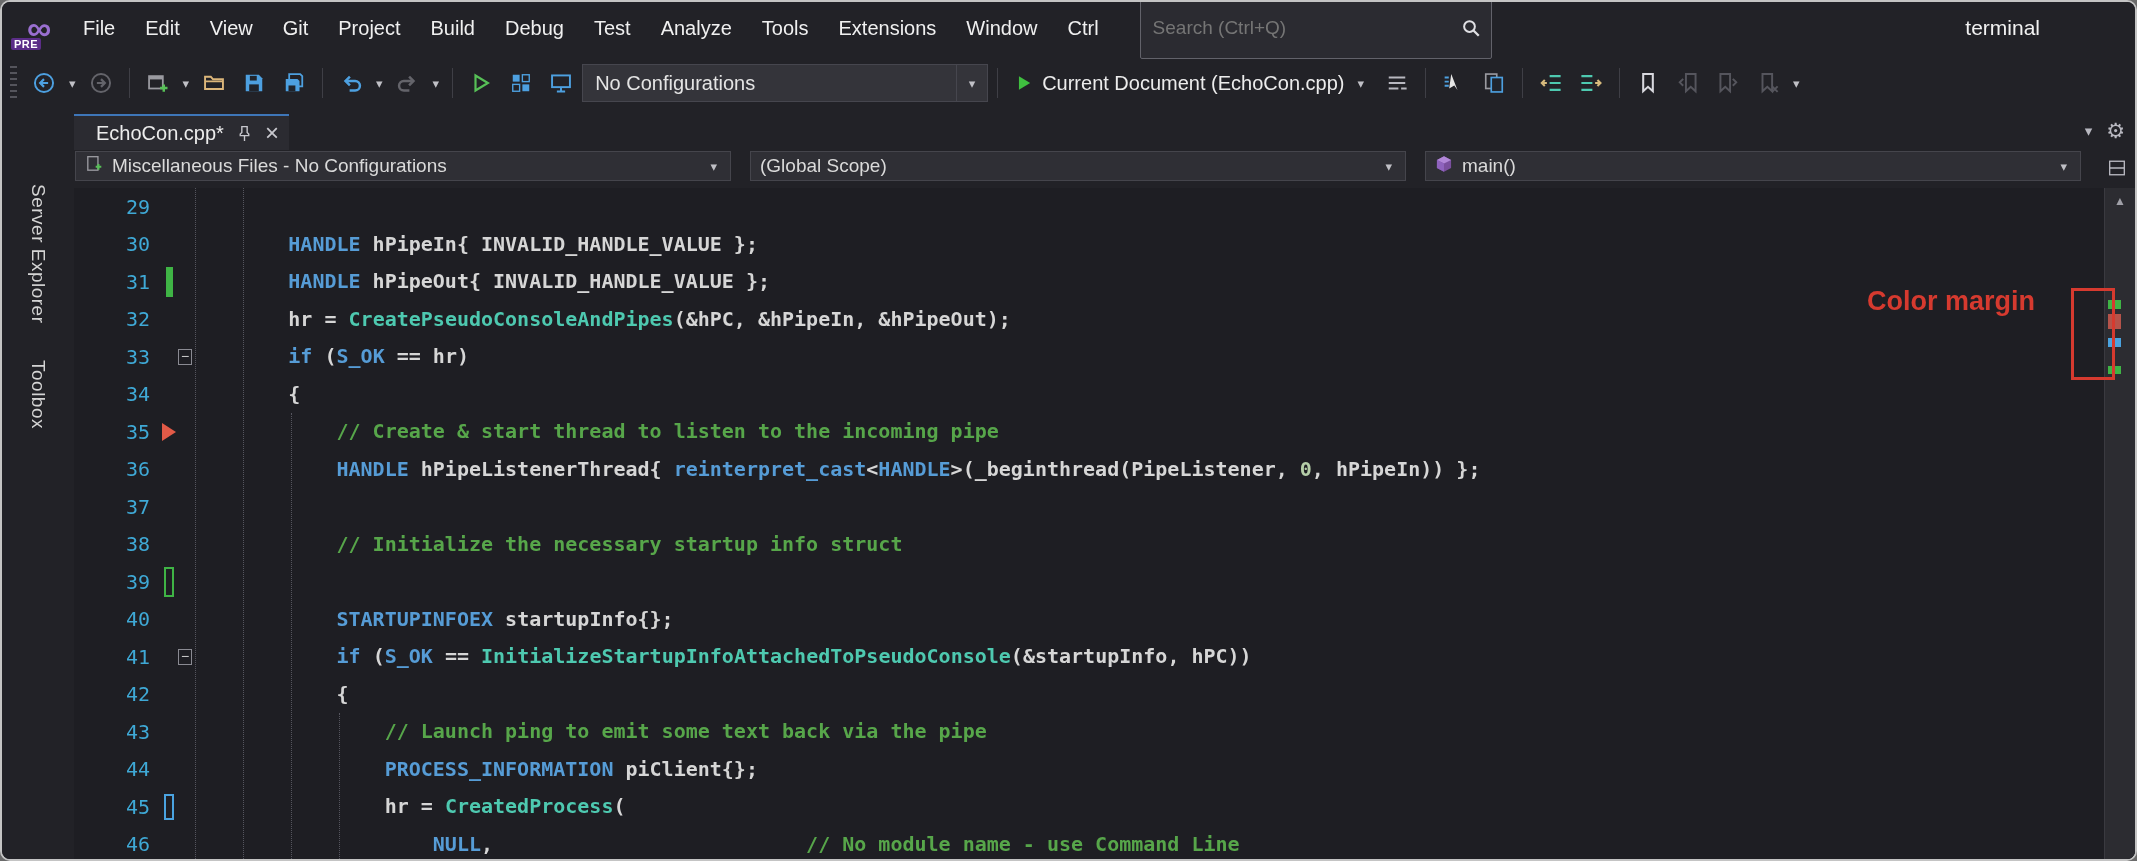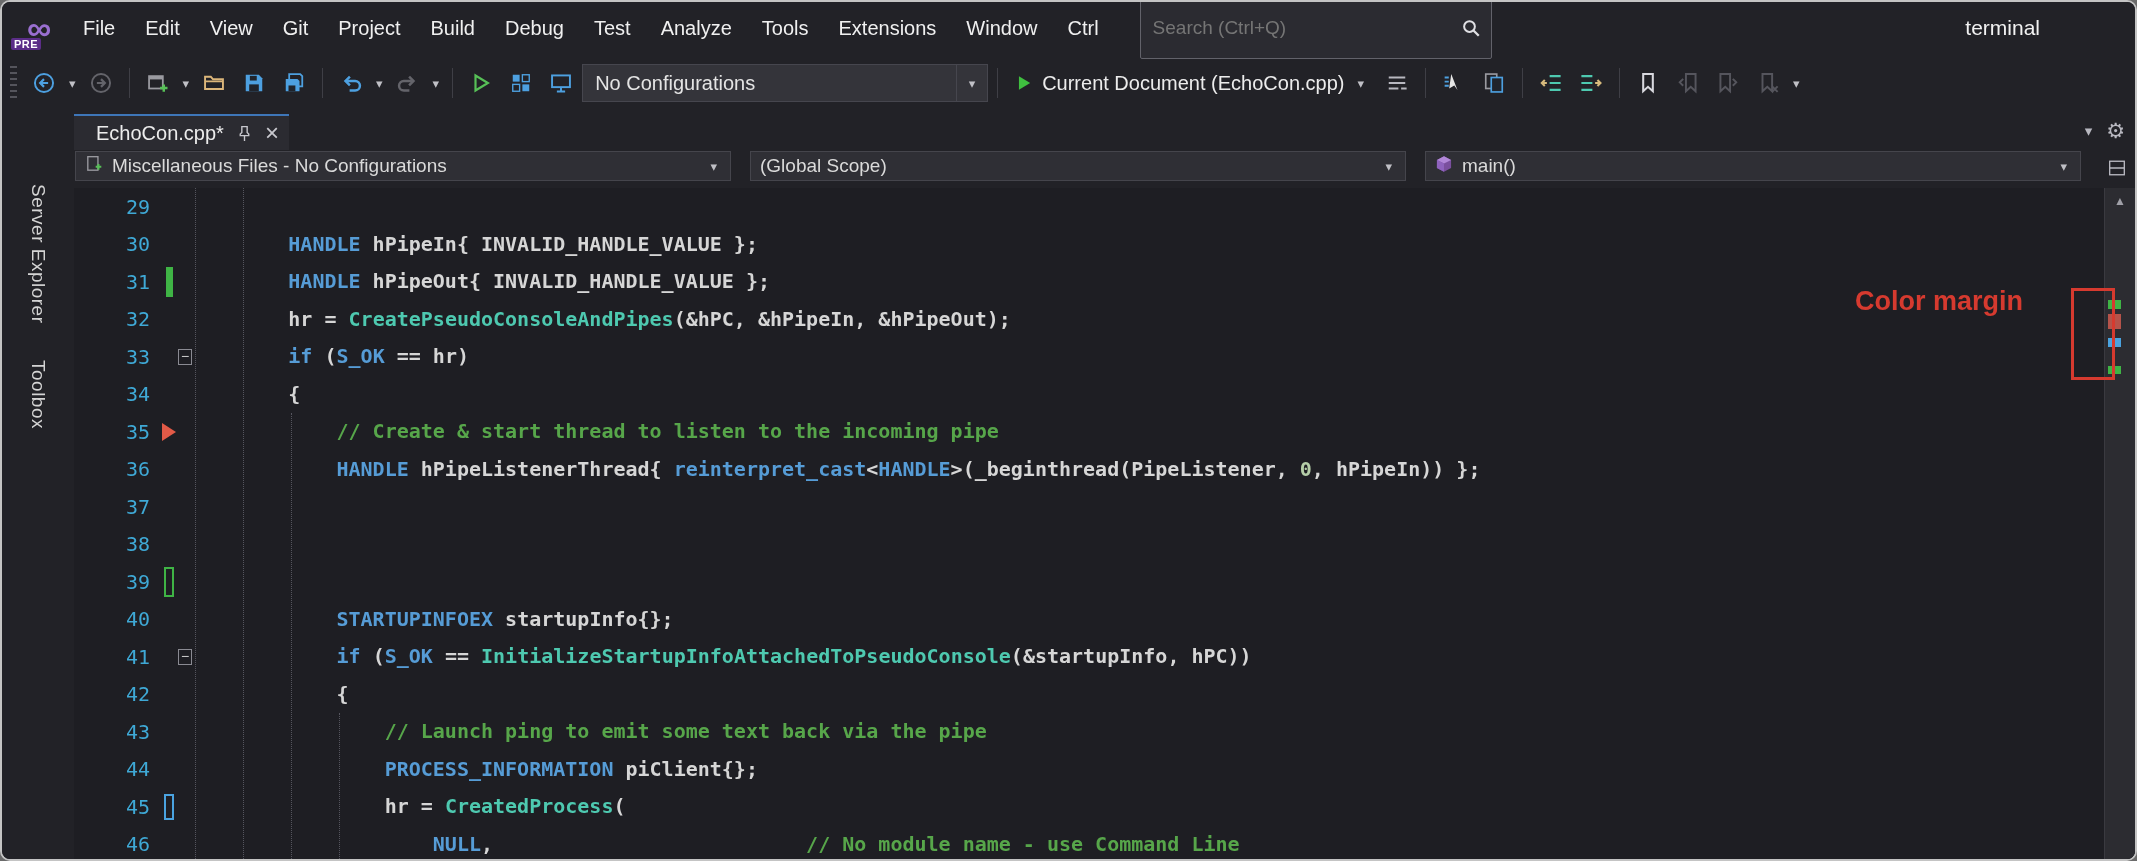--- a/index.html
+++ b/index.html
@@ -64,21 +64,21 @@
   .mk-bracket-green{width:10px;height:30px;border:2px solid var(--changed_green,#3fb445);box-sizing:border-box;}
   .mk-bracket-blue{width:10px;height:26px;border:2px solid var(--bookmark_blue,#4aa3e0);box-sizing:border-box;}
   .foldbox{width:16px;height:16px;box-sizing:border-box;border:1px solid #8a8a92;background:var(--editor_bg);color:#cecece;font-size:14px;line-height:13px;text-align:center;}
   .guide{position:absolute;width:0;border-left:1px dotted #55555e;}
   
   .scrollbar{position:absolute;top:0;right:0;bottom:0;width:30px;background:#2c2c31;border-left:1px solid #3a3a40;}
   .sb-up{height:26px;display:flex;align-items:center;justify-content:center;color:#a0a0a8;font-size:12px;}
   .smark{position:absolute;left:3px;width:13px;}
   
   .ann-box{position:absolute;right:20px;width:44px;border:3px solid var(--annotation_red,#d63a2f);box-sizing:border-box;pointer-events:none;}
-  .ann-label{position:absolute;right:112px;font-size:27px;font-weight:bold;color:var(--annotation_red,#d63a2f);}
+  .ann-label{position:absolute;right:100px;font-size:27px;font-weight:bold;color:var(--annotation_red,#d63a2f);}
 </style>
 </head>
 <body>
 
 <div class="window" style="--chrome: #222227; --editor_bg: #1e1e23; --border: #3f3f46; --accent: #3e76b8; --plain: #d6d6d6; --keyword: #569cd6; --comment: #57a64a; --function: #4ec9b0; --number: #b5cea8; --line_number: #3fa9d6; --changed_green: #3fb445; --breakpoint_red: #e25a47; --bookmark_blue: #4aa3e0; --annotation_red: #d63a2f;">
 
   <div class="menubar">
     <div class="logo">
       <span class="inf">∞</span>
       <span class="badge">PRE</span>
@@ -418,20 +418,21 @@
             <div class="row">
               <div class="ln">37</div>
               <div class="mcol"></div>
               <div class="ocol"></div>
               <div class="code"></div>
             </div>
             <div class="row">
               <div class="ln">38</div>
               <div class="mcol"></div>
               <div class="ocol"></div>
+              <div class="code"><span class="pl">            </span><span class="cm">// Initialize the necessary startup info struct</span></div>
             </div>
             <div class="row">
               <div class="ln">39</div>
               <div class="mcol">
                 <div class="mk-bracket-green"></div>
               </div>
               <div class="ocol"></div>
               <div class="code"></div>
             </div>
             <div class="row">

